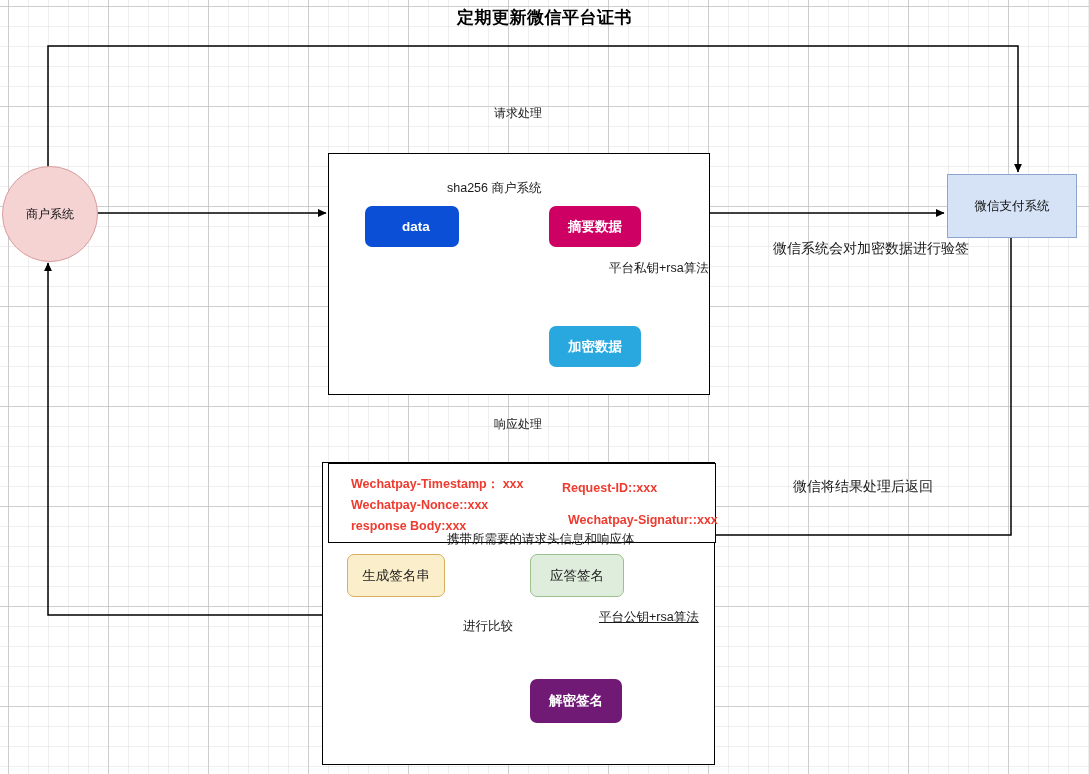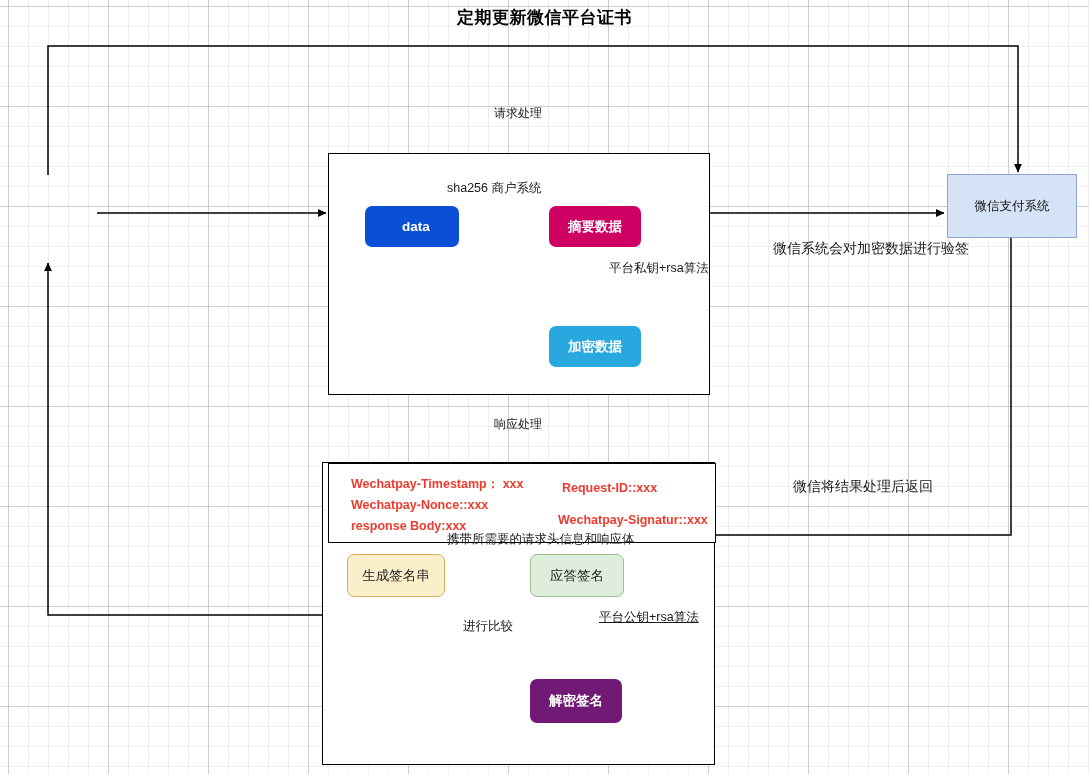--- a/index.html
+++ b/index.html
@@ -139,20 +139,25 @@
 
     <path d="M455,566 L514,566 L514,555 L549,573.5 L514,592 L514,581 L455,581 Z" fill="#ffffff" stroke="#000000" stroke-width="1.4"></path>
 
     <path d="M560,598 L589,598 L589,645 L600,645 L574.5,679 L549,645 L560,645 Z" fill="#ffffff" stroke="#000000" stroke-width="1.4"></path>
 
     <path d="M377,593 L403,590 L392,601 L528,693 L538,681 L543,707 L518,700 L529,688 L393,596 L383,607 Z" fill="#ffffff" stroke="#000000" stroke-width="1.4" stroke-linejoin="miter"></path>
   </svg>
 
   <div class="abs title">定期更新微信平台证书</div>
 
+  <div class="abs" style="left:2px; top:166px;">
+    <div class="node-circle">
+      <span>商户系统</span>
+    </div>
+  </div>
 
   <div class="abs" style="left:947px; top:174px;">
     <div class="node-rect-blue">
       <span>微信支付系统</span>
     </div>
   </div>
 
   <div class="abs section-label" style="left:328px; top:105px; width:380px;">请求处理</div>
 
   <div class="abs panel" style="left:328px; top:153px; width:380px; height:240px;">
@@ -167,21 +172,21 @@
 
   <div class="abs section-label" style="left:328px; top:416px; width:380px;">响应处理</div>
 
   <div class="abs panel" style="left:322px; top:462px; width:391px; height:301px;">
 
     <div class="abs panel" style="left:5px; top:0px; width:386px; height:78px;">
       <div class="abs hdr-red" style="left:22px; top:12px;">Wechatpay-Timestamp： xxx</div>
       <div class="abs hdr-red" style="left:22px; top:34px;">Wechatpay-Nonce::xxx</div>
       <div class="abs hdr-red" style="left:22px; top:55px;"> response Body:xxx</div>
       <div class="abs hdr-red" style="left:233px; top:17px;">Request-ID::xxx</div>
-      <div class="abs hdr-red" style="left:229px; top:49px;">Wechatpay-Signatur::xxx</div>
+      <div class="abs hdr-red" style="left:239px; top:49px;">Wechatpay-Signatur::xxx</div>
     </div>
 
     <div class="abs small-note" style="left:124px; top:68px;">携带所需要的请求头信息和响应体</div>
 
     <div class="abs chip chip-signstr" style="left:24px; top:91px; width:96px; height:41px;">生成签名串</div>
     <div class="abs chip chip-respsign" style="left:207px; top:91px; width:92px; height:41px;">应答签名</div>
     <div class="abs algo-label" style="left:276px; top:146px;text-decoration:underline;">平台公钥+rsa算法</div>
     <div class="abs small-note" style="left:140px; top:155px;">进行比较</div>
     <div class="abs chip chip-decrypt" style="left:207px; top:216px; width:92px; height:44px;">解密签名</div>
   </div>

